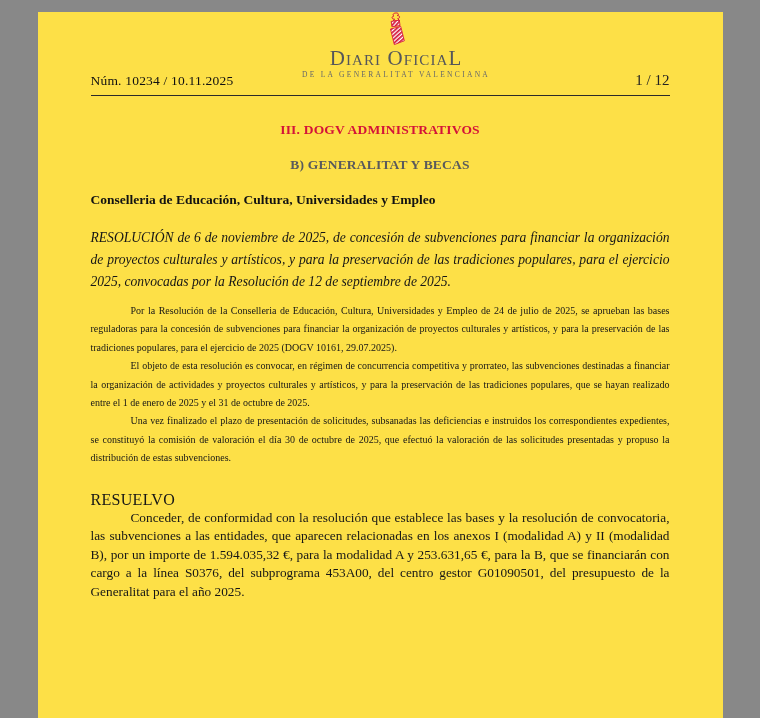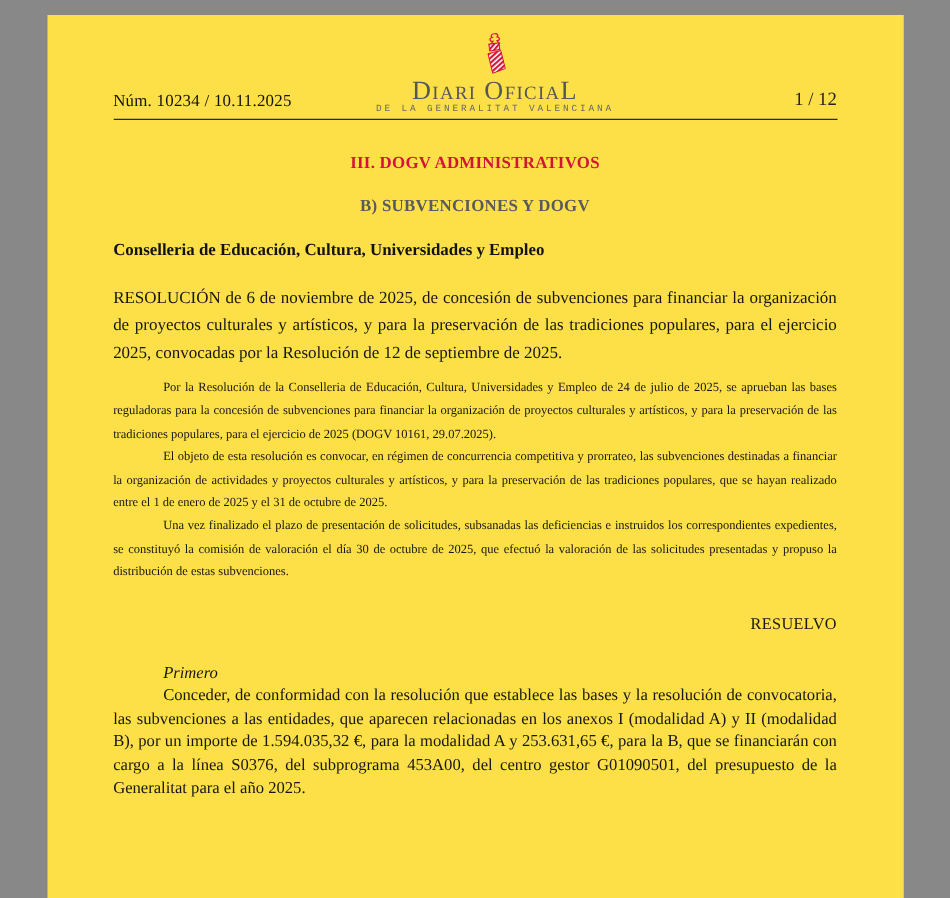--- a/index.html
+++ b/index.html
@@ -20,65 +20,65 @@
   }
   .issue-number {
     position:absolute; left:0; bottom:6px;
     font-size:13.5px; letter-spacing:.2px; color:#111;
   }
   .page-number {
     position:absolute; right:0; bottom:6px;
     font-size:15px; color:#222;
   }
   .logo {
-    position:absolute; left:50%; top:14px;
+    position:absolute; left:50%; top:0;
     transform:translateX(calc(-50% + 16px));
     text-align:center; line-height:1;
   }
   .logo-emblem { display:block; margin:0 auto 2px auto; }
   .logo-title {
     font-variant:small-caps;
     font-size:21px; letter-spacing:1.1px;
     color:#55565a; font-weight:400;
     white-space:nowrap;
   }
   .logo-subtitle {
     margin-top:2px;
     font-size:7.5px; letter-spacing:2.3px;
-    color:#66676b; white-space:nowrap;font-family:Liberation Mono, monospace;
+    color:#66676b; white-space:nowrap;
   }
   
   .main { position:absolute; top:84px; left:53px; right:53px; }
   .h-section {
     margin-top:26px; text-align:center;
     font-size:13.5px; font-weight:bold; color:#d41339;
     letter-spacing:.2px;
   }
   .h-subsection {
     margin-top:19px; text-align:center;
     font-size:13.5px; font-weight:bold; color:#595a5c;
     letter-spacing:.2px;
   }
   .h-department {
     margin-top:19px; text-align:left;
     font-size:13.5px; font-weight:bold; color:#121212;
   }
   .resolution-title {
     margin-top:19px;
-    font-size:13.6px; line-height:22px;
+    font-style:italic; font-size:13.6px; line-height:22px;
     text-align:justify; color:#161616;
   }
   .body-block { margin-top:9px; }
   .body-par {
     font-size:10px; line-height:18.4px;
     text-align:justify; text-indent:40px; color:#161616;
   }
   .resuelvo-heading {
-    margin-top:23px; text-align:right;
-    font-size:13px; color:#161616; letter-spacing:.3px;
+    margin-top:23px; text-align:left;
+    font-size:16px; color:#161616; letter-spacing:.3px;
   }
   .item-label {
     margin-top:22px;
     font-style:italic; font-size:13.3px; line-height:18.4px;
     text-indent:40px; color:#161616;
   }
   .item-text {
     font-size:13.3px; line-height:18.6px;
     text-align:justify; text-indent:40px; color:#161616;
   }
@@ -109,32 +109,31 @@
       <div class="logo-subtitle">DE LA GENERALITAT VALENCIANA</div>
     </div>
 
     <div class="page-number">1 / 12</div>
   </div>
 
   <div class="main">
 
     <div class="h-section">III. DOGV ADMINISTRATIVOS</div>
 
-    <div class="h-subsection">B) SUBVENCIONES Y DOGV</div>
+    <div class="h-subsection">B) GENERALITAT Y BECAS</div>
 
     <div class="h-department">Conselleria de Educación, Cultura, Universidades y Empleo</div>
 
     <p class="resolution-title">RESOLUCIÓN de 6 de noviembre de 2025, de concesión de subvenciones para financiar la organización de proyectos culturales y artísticos, y para la preservación de las tradiciones populares, para el ejercicio 2025, convocadas por la Resolución de 12 de septiembre de 2025.</p>
 
     <div class="body-block">
       <p class="body-par">Por la Resolución de la Conselleria de Educación, Cultura, Universidades y Empleo de 24 de julio de 2025, se aprueban las bases reguladoras para la concesión de subvenciones para financiar la organización de proyectos culturales y artísticos, y para la preservación de las tradiciones populares, para el ejercicio de 2025 (DOGV 10161, 29.07.2025).</p>
       <p class="body-par">El objeto de esta resolución es convocar, en régimen de concurrencia competitiva y prorrateo, las subvenciones destinadas a financiar la organización de actividades y proyectos culturales y artísticos, y para la preservación de las tradiciones populares, que se hayan realizado entre el 1 de enero de 2025 y el 31 de octubre de 2025.</p>
       <p class="body-par">Una vez finalizado el plazo de presentación de solicitudes, subsanadas las deficiencias e instruidos los correspondientes expedientes, se constituyó la comisión de valoración el día 30 de octubre de 2025, que efectuó la valoración de las solicitudes presentadas y propuso la distribución de estas subvenciones.</p>
     </div>
 
     <div class="resuelvo-heading">RESUELVO</div>
 
-    <p class="item-label">Primero</p>
 
     <p class="item-text">Conceder, de conformidad con la resolución que establece las bases y la resolución de convocatoria, las subvenciones a las entidades, que aparecen relacionadas en los anexos I (modalidad A) y II (modalidad B), por un importe de 1.594.035,32 €, para la modalidad A y 253.631,65 €, para la B, que se financiarán con cargo a la línea S0376, del subprograma 453A00, del centro gestor G01090501, del presupuesto de la Generalitat para el año 2025.</p>
 
   </div>
 </div>
 
 </body></html>

